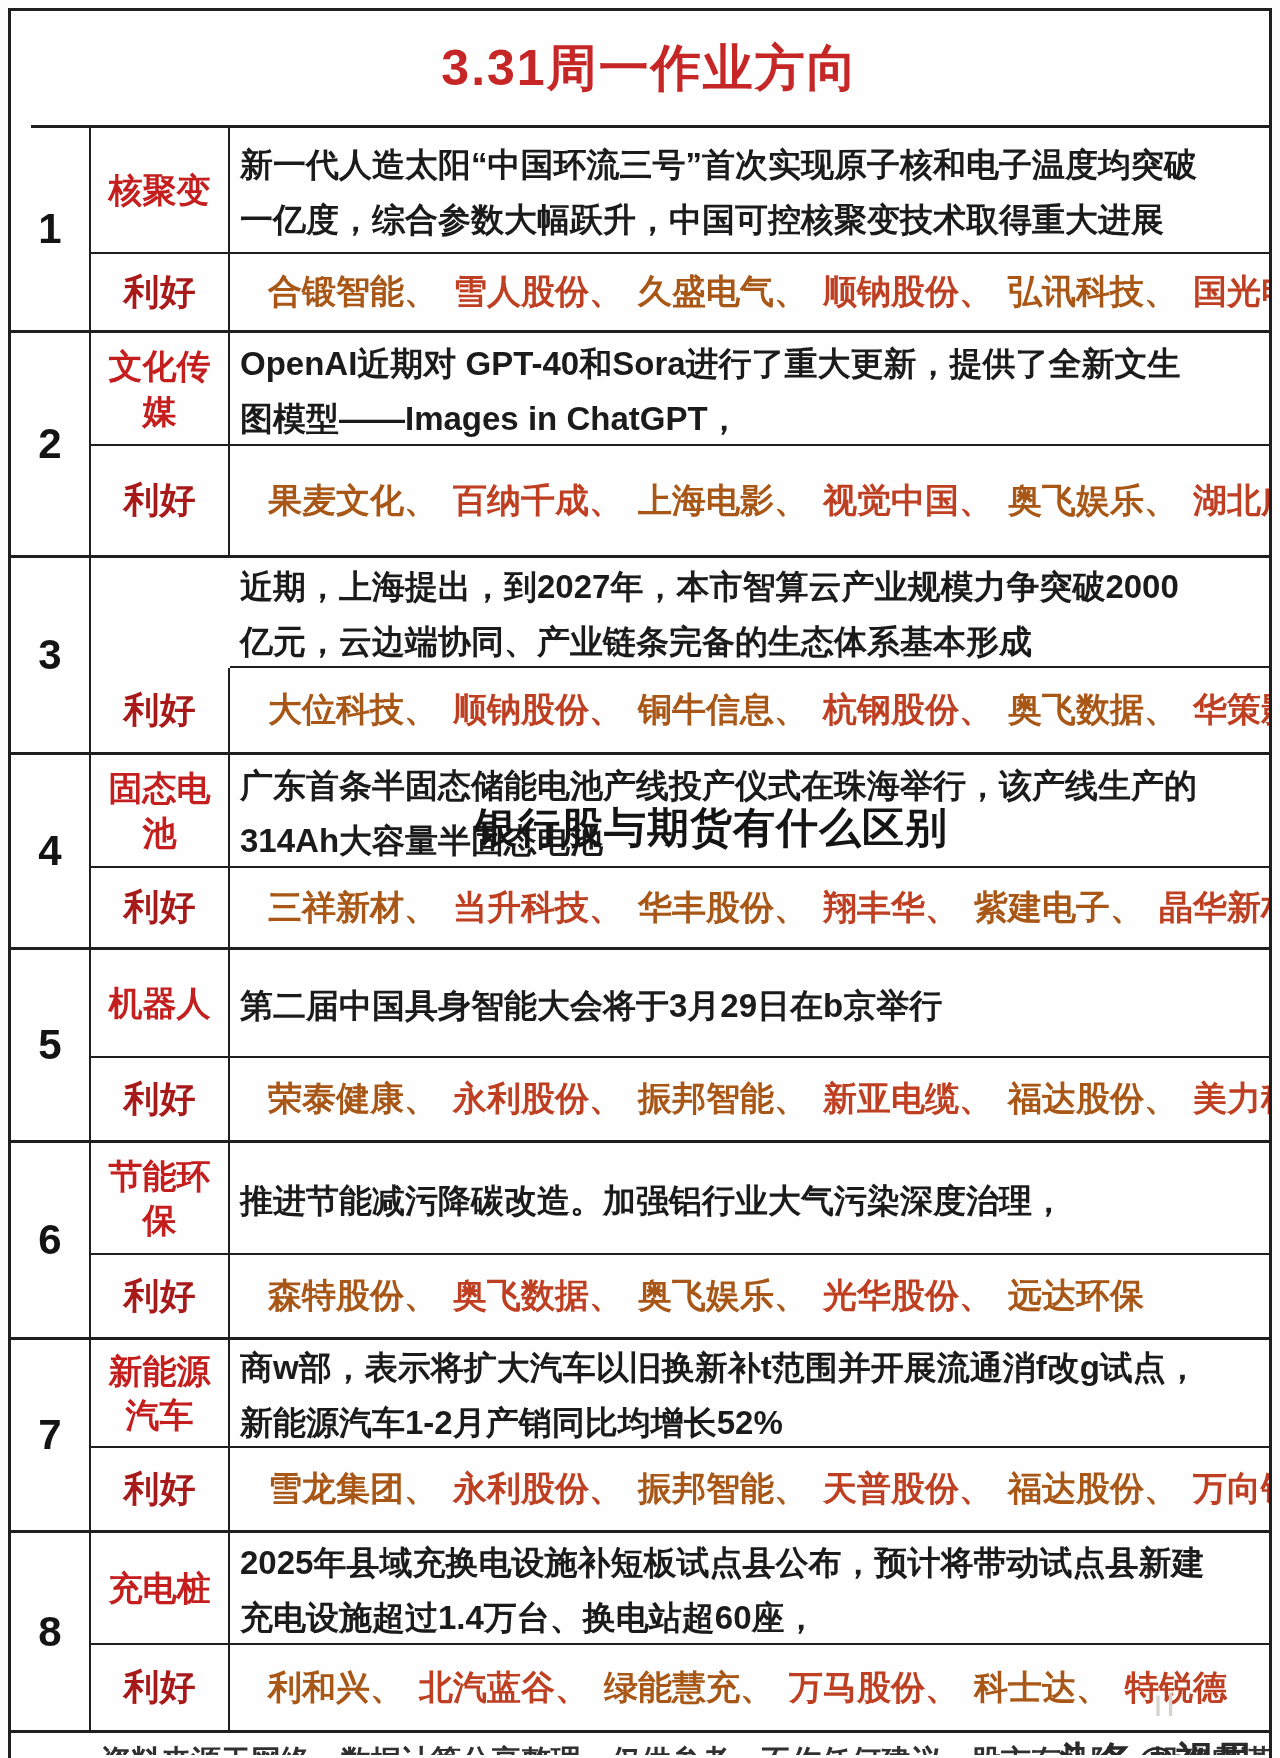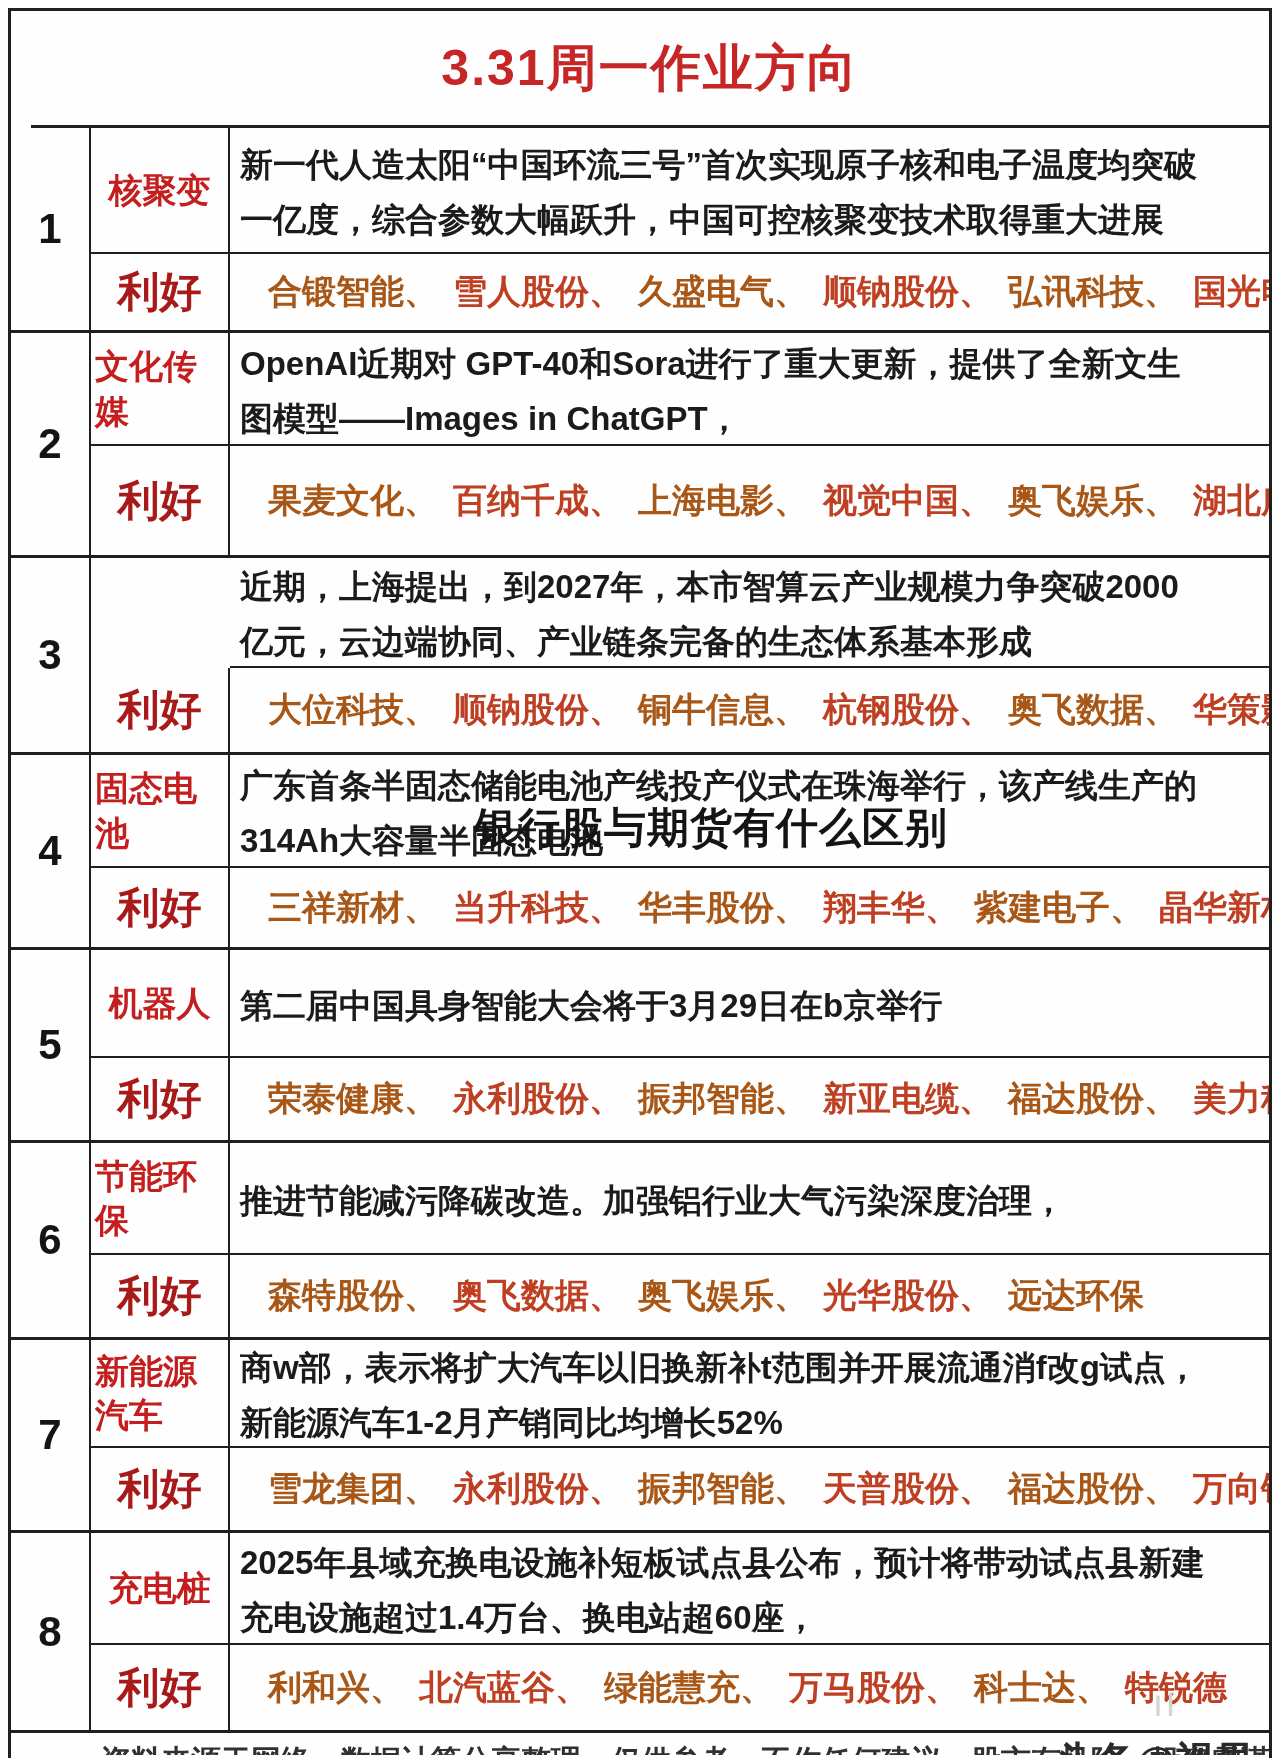--- a/index.html
+++ b/index.html
@@ -19,31 +19,31 @@
   .g3 { height:197px; grid-template-rows:110px 1fr; }
   .g4 { height:195px; grid-template-rows:113px 1fr; }
   .g5 { height:193px; grid-template-rows:108px 1fr; }
   .g6 { height:197px; grid-template-rows:112px 1fr; }
   .g7 { height:193px; grid-template-rows:108px 1fr; }
   .g8 { height:200px; grid-template-rows:112px 1fr; }
 
   .cell { display:flex; align-items:center; }
   .num { grid-row:1 / 3; grid-column:1; justify-content:center;
          border-right:2px solid #1f1f1f; font-size:42px; font-weight:bold; color:#141414; }
-  .sector { grid-row:1; grid-column:2; justify-content:center; text-align:left;
+  .sector { grid-row:1; grid-column:2; justify-content:center; text-align:center;
             border-right:2px solid #1f1f1f; border-bottom:2px solid #1f1f1f;
             color:#c41e1e; font-size:34px; font-weight:bold; line-height:1.3; padding:14px 4px; }
   .news { grid-row:1; grid-column:3; border-bottom:2px solid #1f1f1f;
           color:#1b1b1b; font-size:33px; font-weight:bold; line-height:55px;
           padding:4px 60px 0 10px; position:relative;
           flex-direction:column; align-items:flex-start; justify-content:center; }
   .news .line { display:block; }
   .liho { grid-row:2; grid-column:2; justify-content:center;
           border-right:2px solid #1f1f1f;
-          color:#a81a1a; font-size:42px; font-weight:bold; }
+          color:#a81a1a; font-size:36px; font-weight:bold; }
   .stocks { grid-row:2; grid-column:3; padding-left:10px;
             font-size:34px; font-weight:bold; white-space:nowrap; overflow:hidden;margin-left:28px; }
   .stock-a { color:#a85717; }
   .stock-b { color:#bf3f22; }
   .sep { margin-right:15px; }
 
   .overlay-wm { position:absolute; left:245px; top:50px; color:#141414;
                 font-size:42px; font-weight:bold; letter-spacing:1px;
                 line-height:1.1; white-space:nowrap; }
 

